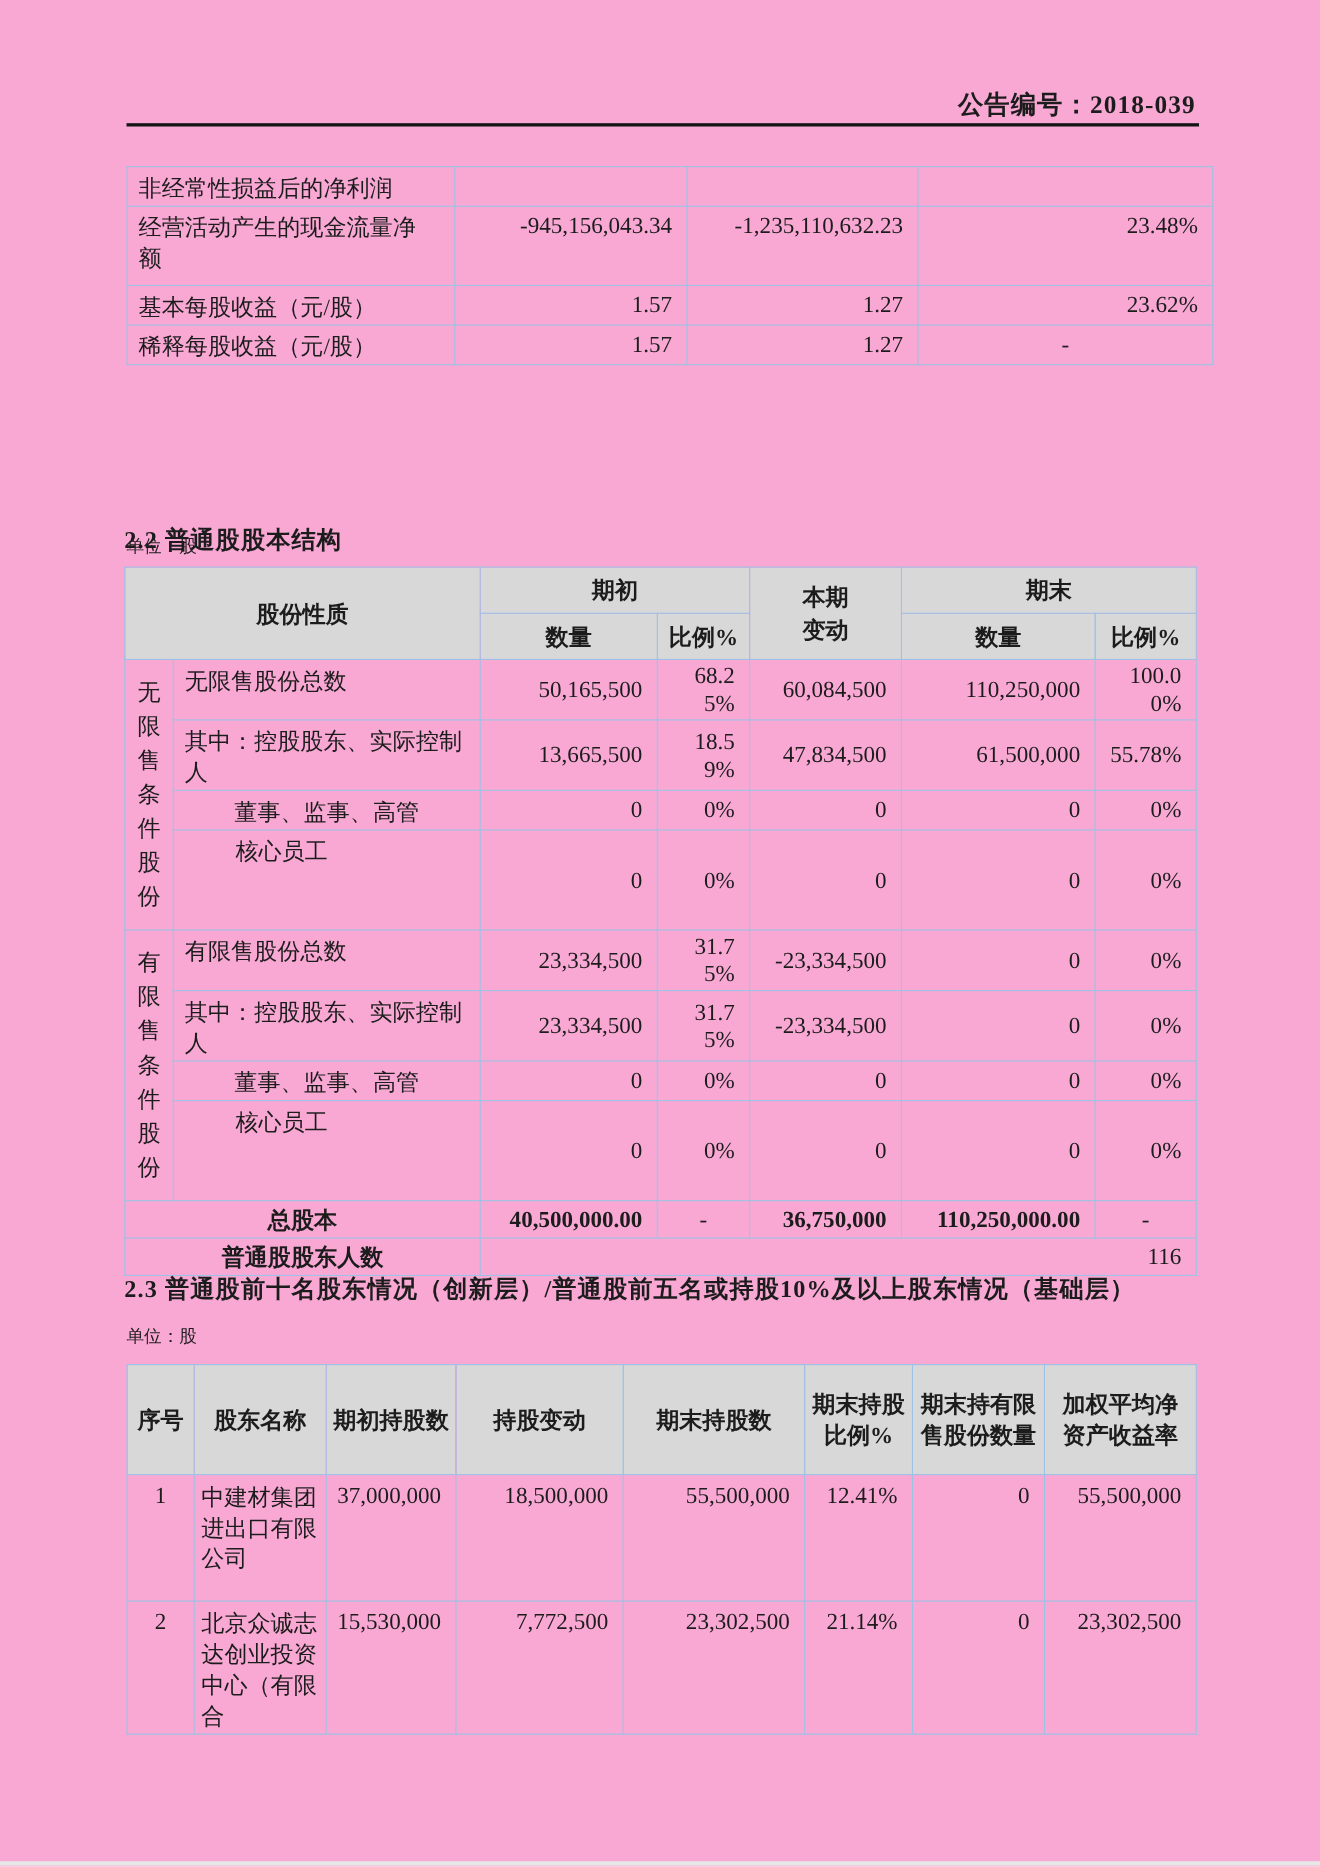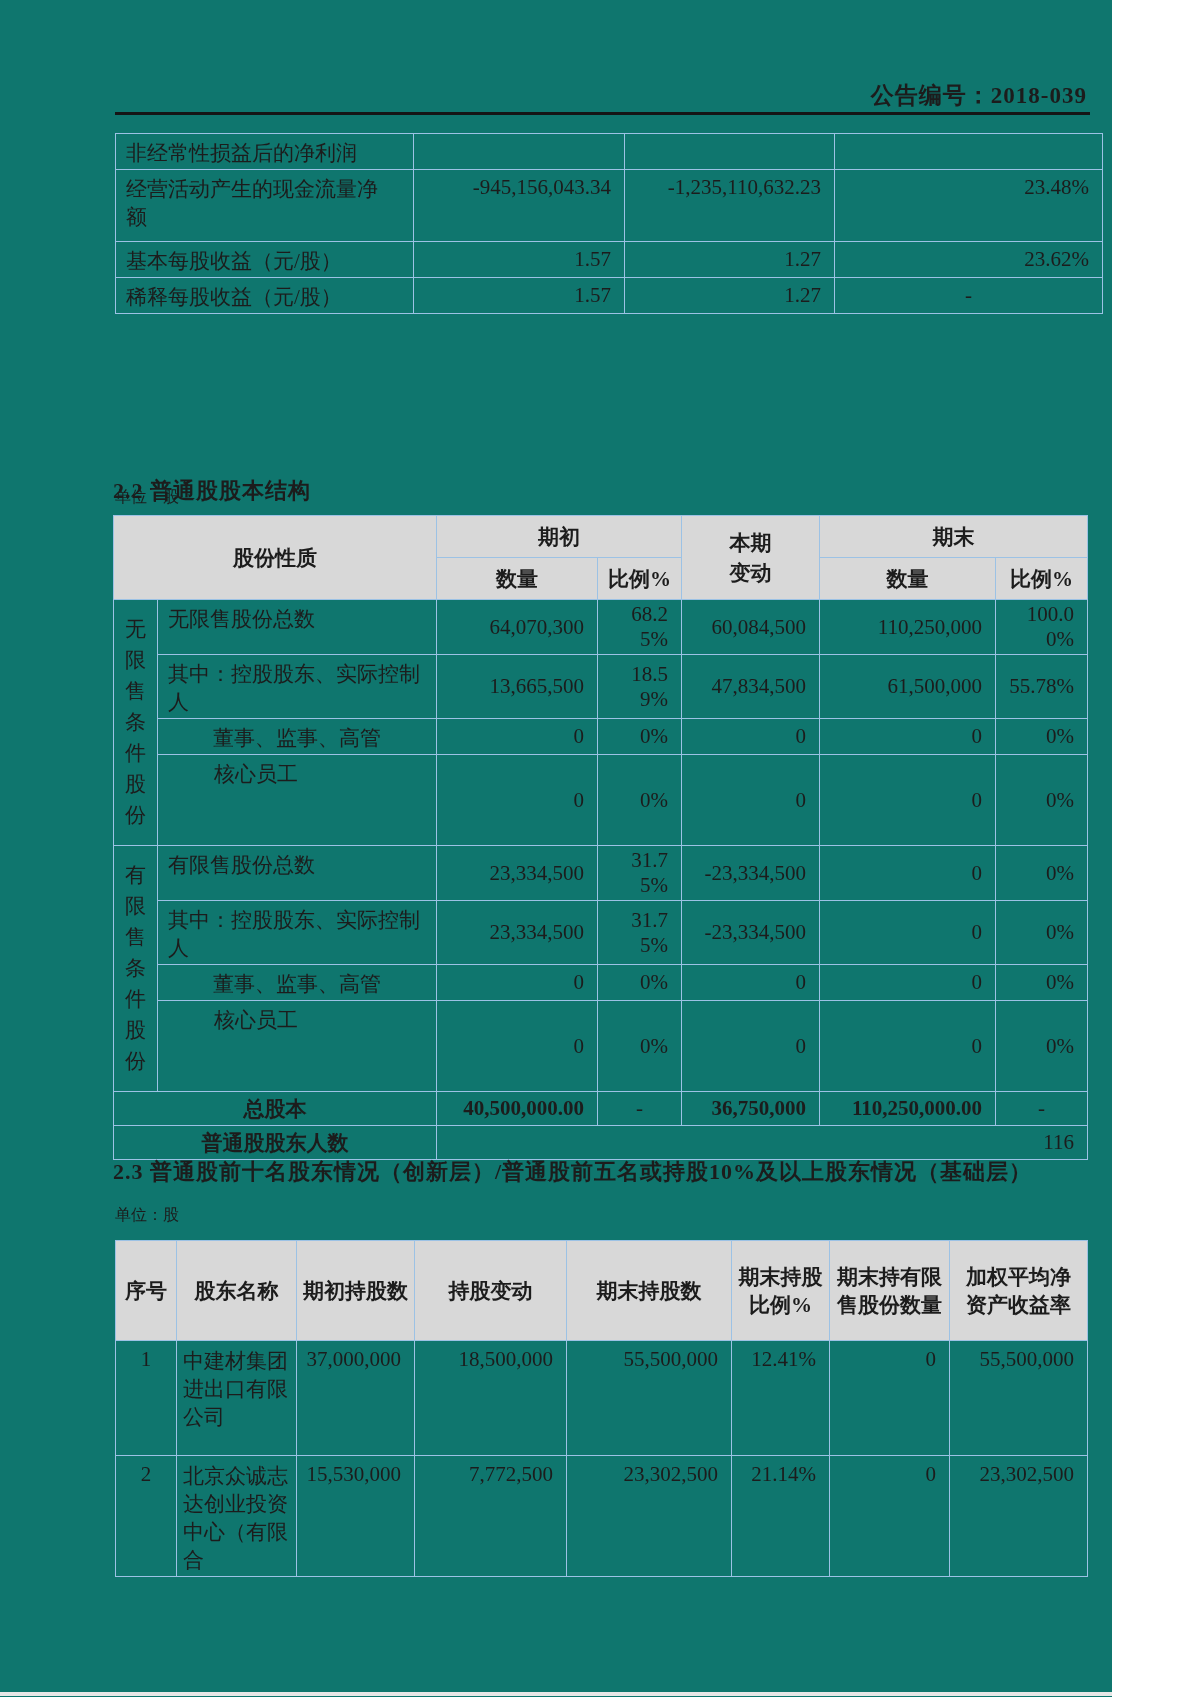--- a/index.html
+++ b/index.html
@@ -1,32 +1,32 @@
 <!DOCTYPE html>
 <html><head>
 <meta charset="utf-8">
 <style>
   html,body{margin:0;padding:0;background:#ffffff;}
-  .page{position:relative;width:1112px;height:1697px;background:#0f766e;overflow:hidden;
+  .page{position:relative;width:1200px;height:1697px;background:#f9a8d4;overflow:hidden;
         font-family:"Liberation Serif","DejaVu Serif",serif;color:#1c1c1c;}
   .doc-number{position:absolute;top:80px;left:115px;width:972px;text-align:right;
               font-size:23px;font-weight:bold;letter-spacing:1px;}
   .top-rule{position:absolute;top:112px;left:115px;width:975px;height:3px;background:#151515;}
 
   table{border-collapse:collapse;table-layout:fixed;}
   td{border:1.6px solid #9cc2e5;font-size:21px;overflow:hidden;word-break:break-all;
      padding:2px 6px;vertical-align:middle;}
   .hd{background:#d8d8d8;font-weight:bold;text-align:center;vertical-align:middle;}
   .L{text-align:left;} .R{text-align:right;padding-right:13px;} .C{text-align:center;}
   .T{vertical-align:top;padding-top:5px;} .M{vertical-align:middle;}
   .bold{font-weight:bold;}
   .pl{padding-left:10px;padding-right:18px;}
   .indent{padding-left:56px;}
 
-  .t1{position:absolute;left:115px;top:133px;width:987px;}
+  .t1{position:absolute;left:115px;top:151px;width:987px;}
   .t2{position:absolute;left:113px;top:515px;width:974px;}
   .t3{position:absolute;left:115px;top:1240px;width:972px;}
   .t3 td{vertical-align:top;padding-top:6px;}
   .t3 td.hd{vertical-align:middle;padding-top:2px;}
 
   .sec-heading{position:absolute;left:113px;font-size:22px;font-weight:bold;letter-spacing:1px;}
   .unit-label{position:absolute;left:115px;width:972px;text-align:left;font-size:16px;}
 
   .group-cell{vertical-align:middle;text-align:center;padding:0;}
   .group-cell span{display:inline-block;width:1.05em;word-break:break-all;
@@ -102,21 +102,21 @@
     </tr>
     <tr style="height:42px">
       <td class="hd">数量</td>
       <td class="hd">比例%</td>
       <td class="hd">数量</td>
       <td class="hd">比例%</td>
     </tr>
     <tr style="height:36px">
       <td class="group-cell" rowspan="4"><span>无限售条件股份</span></td>
       <td class="L T" style="padding-left:10px">无限售股份总数</td>
-      <td class="R M">64,070,300</td>
+      <td class="R M">50,165,500</td>
       <td class="R M">68.25%</td>
       <td class="R M">60,084,500</td>
       <td class="R M">110,250,000</td>
       <td class="R M">100.00%</td>
     </tr>
     <tr style="height:62px">
       <td class="L T" style="padding-left:10px">其中：控股股东、实际控制人</td>
       <td class="R M">13,665,500</td>
       <td class="R M">18.59%</td>
       <td class="R M">47,834,500</td>

